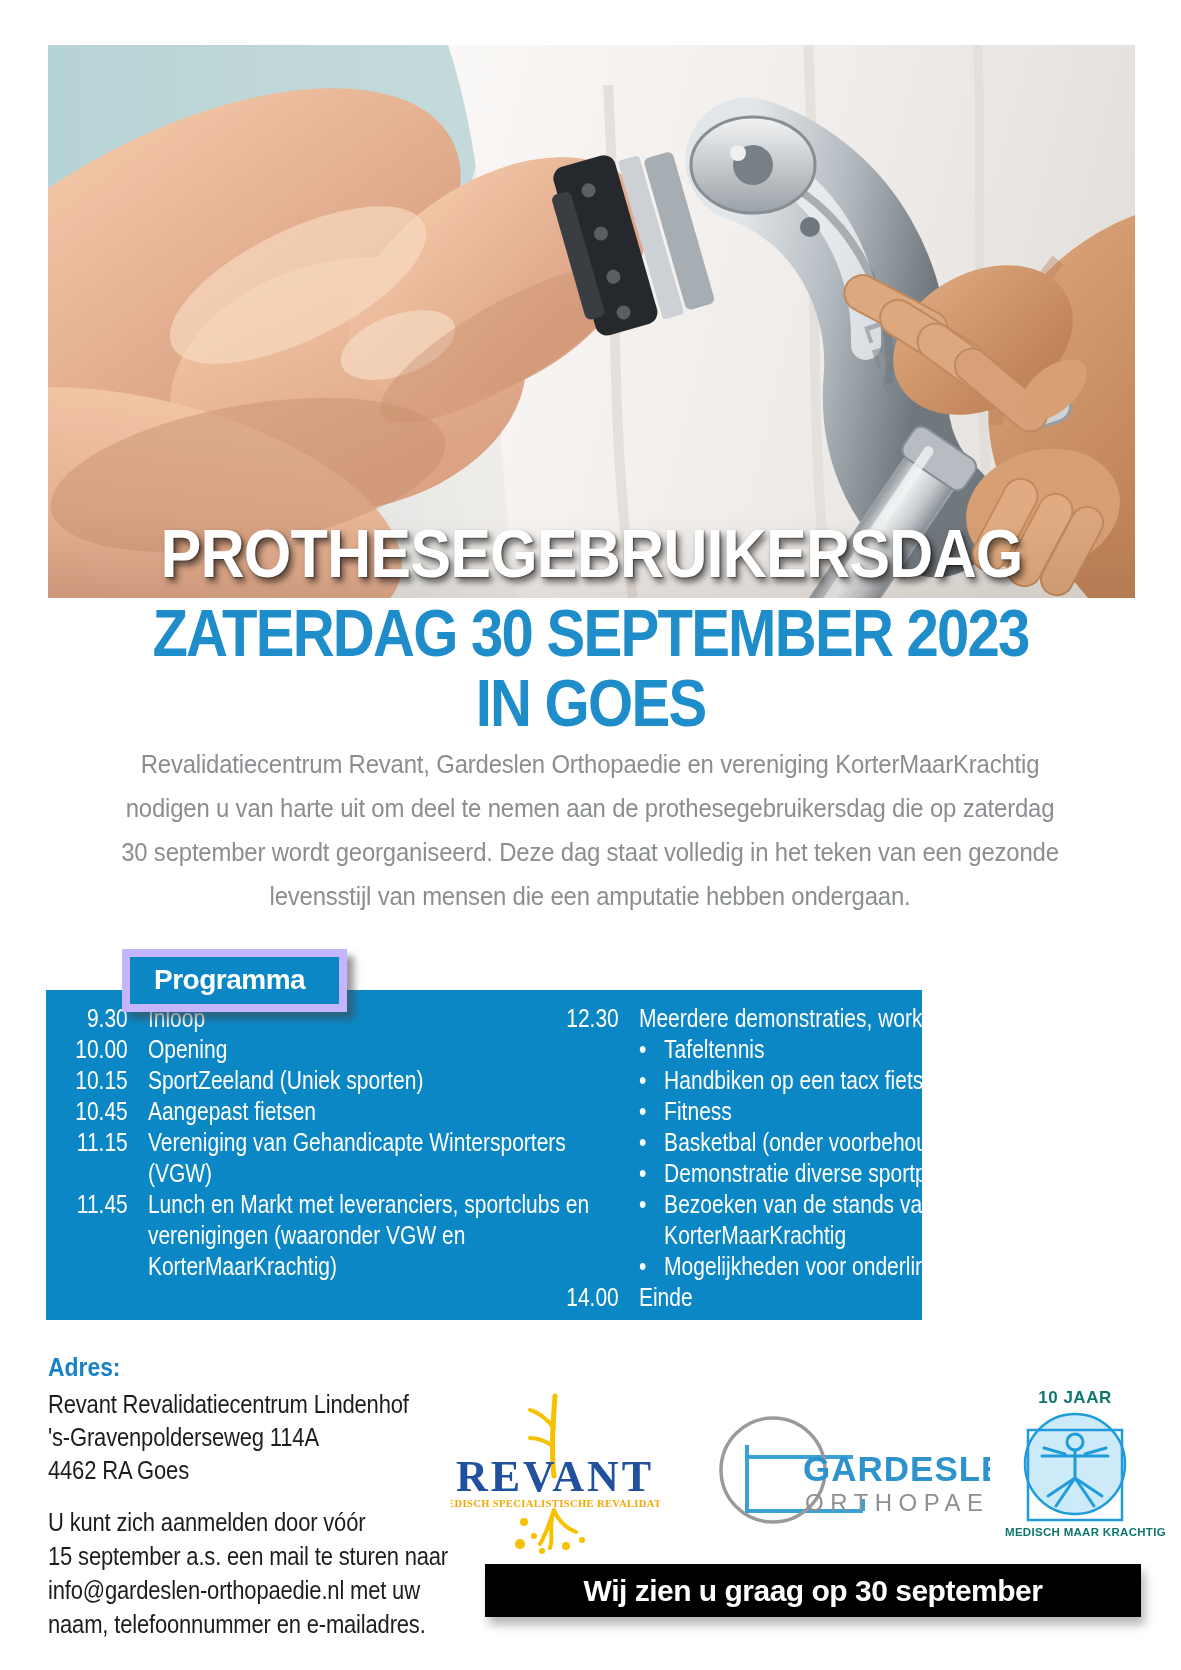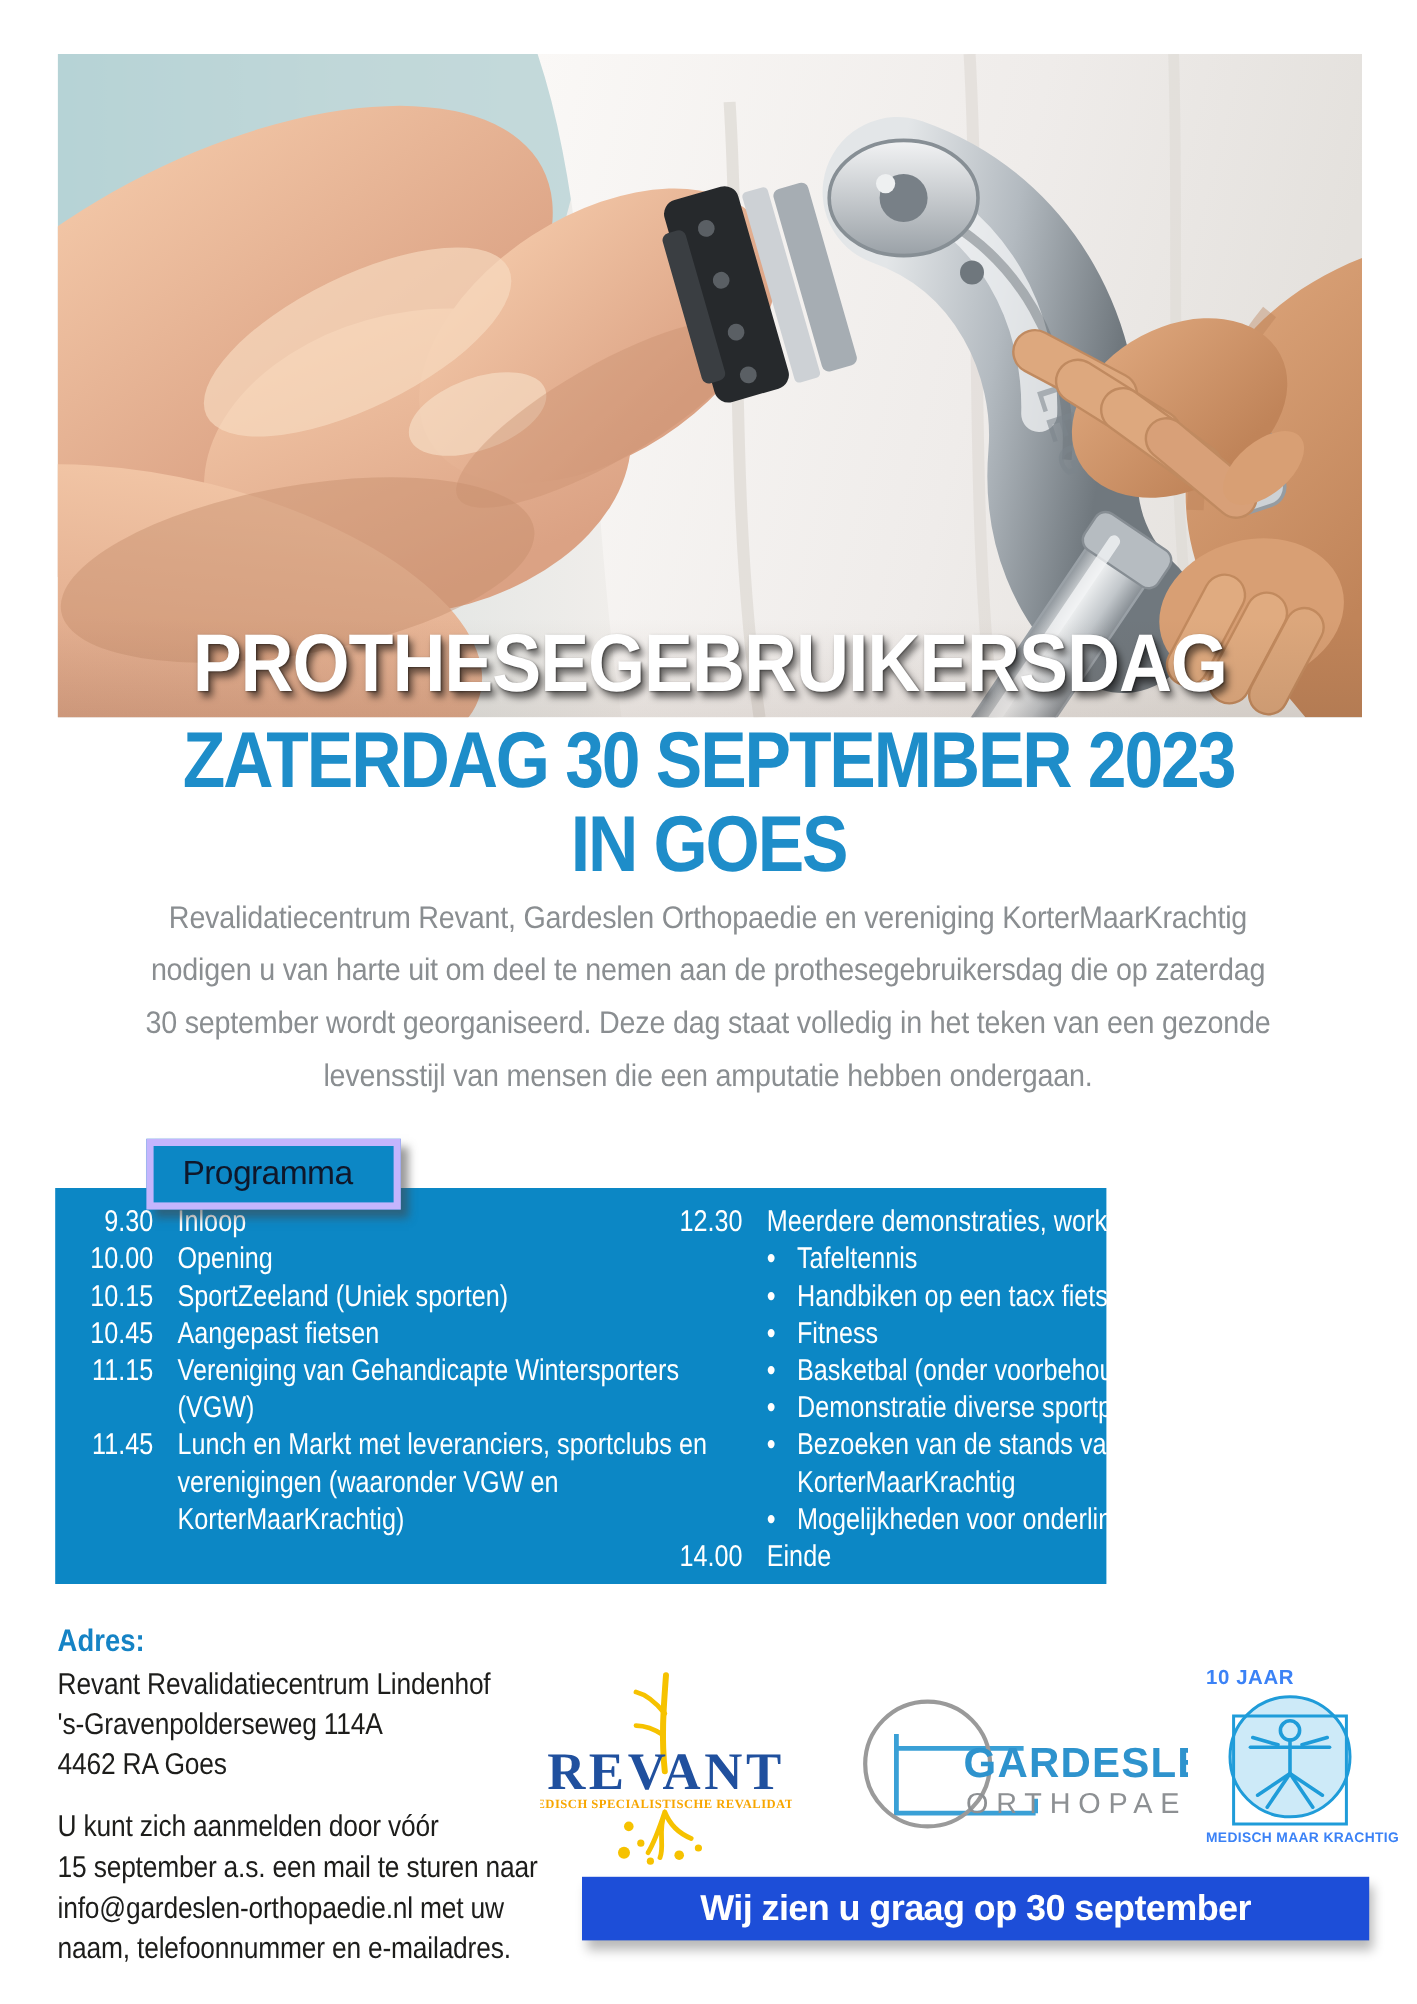--- a/index.html
+++ b/index.html
@@ -27,23 +27,23 @@
   
   #intro{
     position:absolute;left:80px;top:742px;width:1020px;text-align:center;
     color:#8a8e91;font-size:26px;line-height:44px;letter-spacing:-0.2px;
     transform:scaleX(0.92);transform-origin:50% 0;
   }
 
   
   #prog-tab{
     position:absolute;left:122px;top:949px;z-index:3;
-    background:#0c87c5;border:6px solid #c4b5fd;
+    background:#0c87c5;border:8px solid #c4b5fd;
     box-shadow:7px 7px 7px rgba(70,70,70,0.55);
-    color:#0f172a;font-weight:400;font-size:28px;line-height:28px;
+    color:#ffffff;font-weight:700;font-size:28px;line-height:28px;
     padding:9px 34px 10px 24px;letter-spacing:-0.5px;
   }
   #prog-band{
     position:absolute;left:46px;top:990px;width:876px;height:330px;
     background:#0c87c5;z-index:2;
   }
   .prog-col{position:absolute;top:13px;transform:scaleX(0.84);transform-origin:0 0;}
   #prog-left{left:28px;width:640px;}
   #prog-right{left:519px;width:700px;}
   .prog-row{display:flex;color:#ffffff;font-size:25px;line-height:31px;letter-spacing:0;}
@@ -57,29 +57,29 @@
   .blk{position:absolute;color:#1d1d1b;font-size:25px;line-height:33px;letter-spacing:-0.2px;
        transform:scaleX(0.88);transform-origin:0 0;white-space:pre-line;}
   #adres-label{position:absolute;left:48px;top:1352px;color:#1583c5;font-weight:700;font-size:26px;
        transform:scaleX(0.88);transform-origin:0 0;}
   #adres-lines{left:48px;top:1388px;}
   #signup{left:48px;top:1505px;line-height:34px;}
 
   
   #revant-logo{position:absolute;left:450px;top:1388px;width:210px;height:170px;font-family:Liberation Serif, serif;}
   #gardeslen-logo{position:absolute;left:685px;top:1415px;width:305px;height:115px;}
-  #kmk-logo{position:absolute;left:1005px;top:1388px;width:140px;color:#3b82f6;}
+  #kmk-logo{position:absolute;left:1005px;top:1388px;width:140px;text-align:center;color:#0f766e;}
   #kmk-top{font-size:17px;font-weight:700;letter-spacing:0.5px;}
   #kmk-caption{font-size:11.5px;font-weight:700;letter-spacing:0.3px;margin-top:2px;white-space:nowrap;}
   #kmk-logo svg{display:block;margin:4px auto 2px auto;}
 
   
   #banner{
     position:absolute;left:485px;top:1564px;width:656px;height:53px;
-    background:#1d4ed8;box-shadow:4px 8px 9px rgba(0,0,0,0.28);
+    background:#000000;box-shadow:4px 8px 9px rgba(0,0,0,0.28);
     color:#ffffff;font-weight:700;font-size:30px;line-height:53px;text-align:center;
     letter-spacing:-0.5px;
   }
 </style>
 </head>
 <body>
 
 <div id="page">
 
   <div id="photo">

